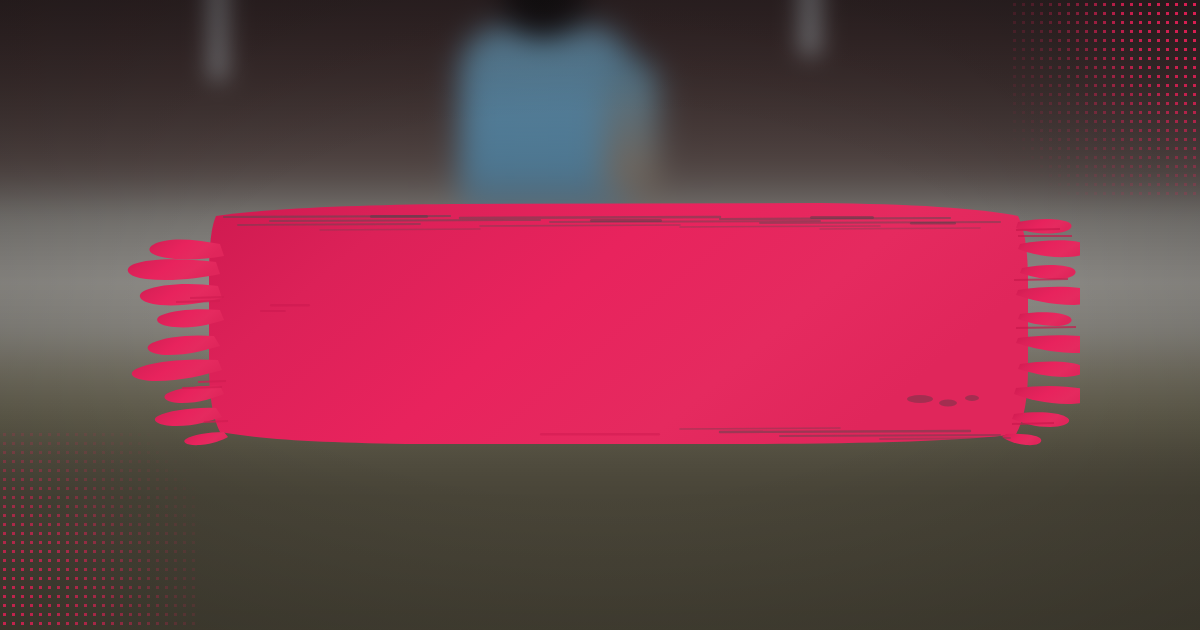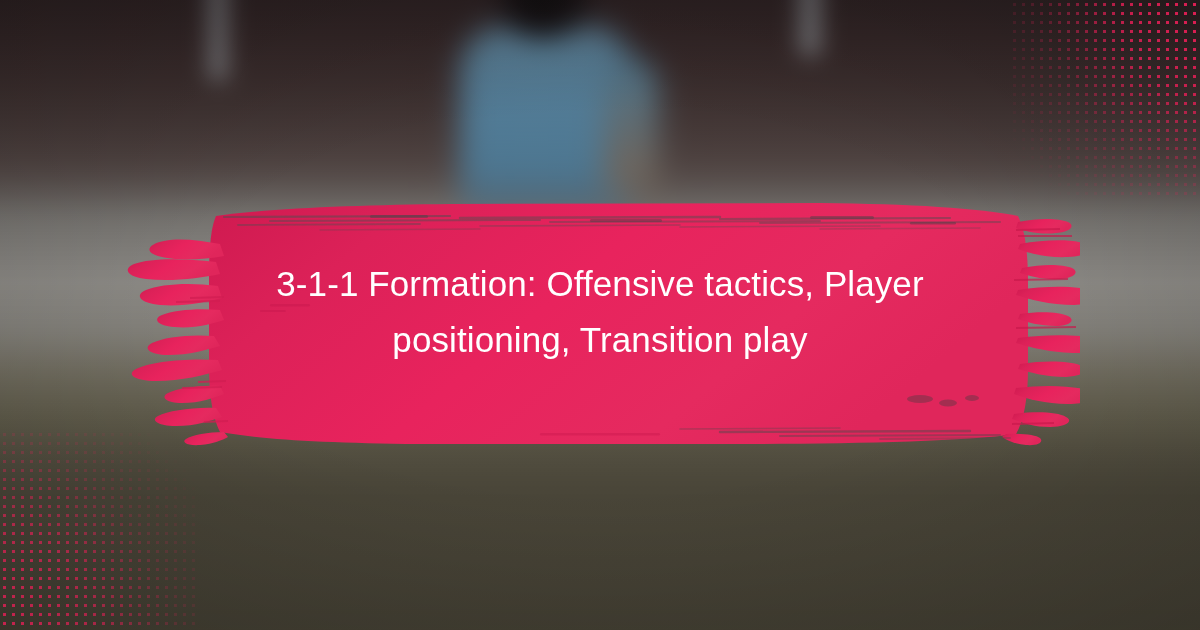--- a/index.html
+++ b/index.html
@@ -299,15 +299,14 @@
       </g>
 
       <g fill="#c2154a" opacity=".35">
         <rect x="150" y="118" width="40" height="2.5" rx="1.2"></rect>
         <rect x="140" y="124" width="26" height="2" rx="1"></rect>
         <rect x="420" y="247" width="120" height="2.5" rx="1.2"></rect>
       </g>
     </svg>
   </div>
 
-  <div class="title"><span>3-1-1 Formation: Offensive tactics, Player positioning, Transition play</span></div>
 
 </div>
 
 </body></html>

